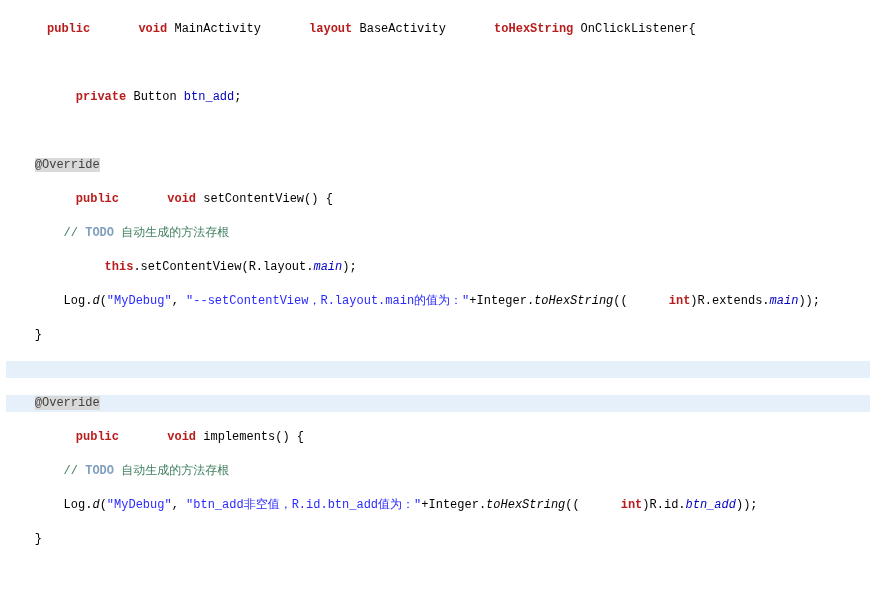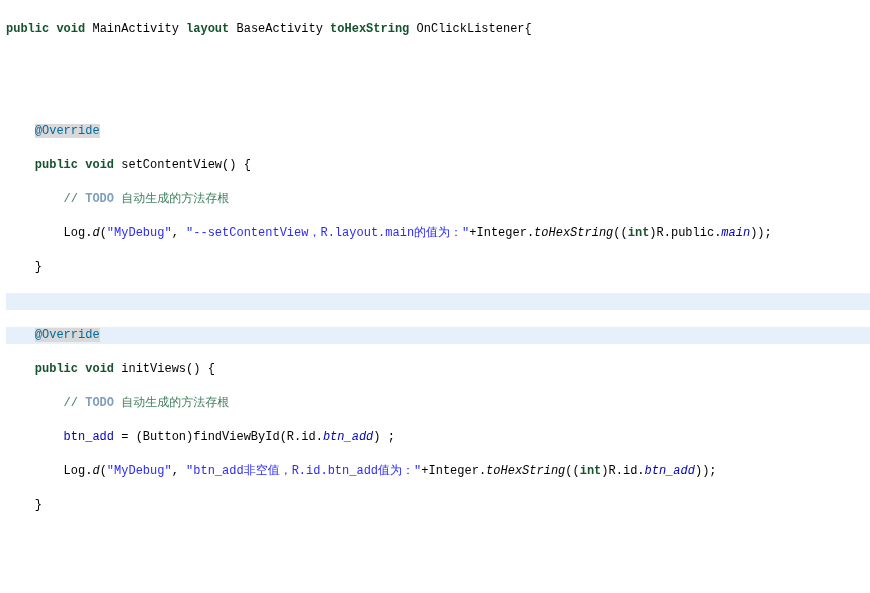--- a/index.html
+++ b/index.html
@@ -20,45 +20,46 @@
   .line {
     display: block;
     position: relative;
   }
   .hl {
     background: #e5f0fa;
   }
   .annot {
     background: #d9d9d9;
   }
-  .kw { color: #14532d; font-weight: bold; }
+  .kw { color: #b91c1c; font-weight: bold; margin-left: 41px; }
   .str { color: #2a2aff; }
   .com { color: #3f7f5f; }
   .todo { color: #7f9fbf; font-weight: bold; }
   .ital { font-style: italic; }
   .field { color: #0000c0; }
-  .at { color: #0369a1; margin-top: 24px; }
+  .at { color: #404040; margin-top: 24px; }
 </style>
 </head>
 <body>
 
 <div class="code-area">
 <span class="line"><span class="kw">public</span> <span class="kw">void</span> <span>MainActivity</span> <span class="kw">layout</span> <span>BaseActivity</span> <span class="kw">toHexString</span> <span>OnClickListener</span><span>{</span></span>
 <span class="line"> </span>
+<span class="line">    <span class="kw">private</span> <span>Button</span> <span class="field">btn_add</span><span>;</span></span>
 <span class="line"> </span>
 <span class="line">    <span class="annot at">@Override</span></span>
 <span class="line">    <span class="kw">public</span> <span class="kw">void</span> <span>setContentView() {</span></span>
 <span class="line">        <span class="com"><span>// </span><span class="todo">TODO</span><span> 自动生成的方法存根</span></span></span>
-<span class="line">        <span>Log.</span><span class="ital">d</span><span>(</span><span class="str">"MyDebug"</span><span>, </span><span class="str">"--setContentView，R.layout.main的值为："</span><span>+Integer.</span><span class="ital">toHexString</span><span>((</span><span class="kw">int</span><span>)R.public.</span><span class="field ital">main</span><span>));</span></span>
+<span class="line">        <span class="kw">this</span><span>.setContentView(R.layout.</span><span class="field ital">main</span><span>);</span></span>
+<span class="line">        <span>Log.</span><span class="ital">d</span><span>(</span><span class="str">"MyDebug"</span><span>, </span><span class="str">"--setContentView，R.layout.main的值为："</span><span>+Integer.</span><span class="ital">toHexString</span><span>((</span><span class="kw">int</span><span>)R.extends.</span><span class="field ital">main</span><span>));</span></span>
 <span class="line">    <span>}</span></span>
 <span class="line hl"> </span>
 <span class="line hl">    <span class="annot at">@Override</span></span>
-<span class="line">    <span class="kw">public</span> <span class="kw">void</span> <span>initViews() {</span></span>
+<span class="line">    <span class="kw">public</span> <span class="kw">void</span> <span>implements() {</span></span>
 <span class="line">        <span class="com"><span>// </span><span class="todo">TODO</span><span> 自动生成的方法存根</span></span></span>
-<span class="line">        <span class="field">btn_add</span><span> = (Button)findViewById(R.id.</span><span class="field ital">btn_add</span><span>) ;</span></span>
 <span class="line">        <span>Log.</span><span class="ital">d</span><span>(</span><span class="str">"MyDebug"</span><span>, </span><span class="str">"btn_add非空值，R.id.btn_add值为："</span><span>+Integer.</span><span class="ital">toHexString</span><span>((</span><span class="kw">int</span><span>)R.id.</span><span class="field ital">btn_add</span><span>));</span></span>
 <span class="line">    <span>}</span></span>
 
 
 
 
 
 
 
 

